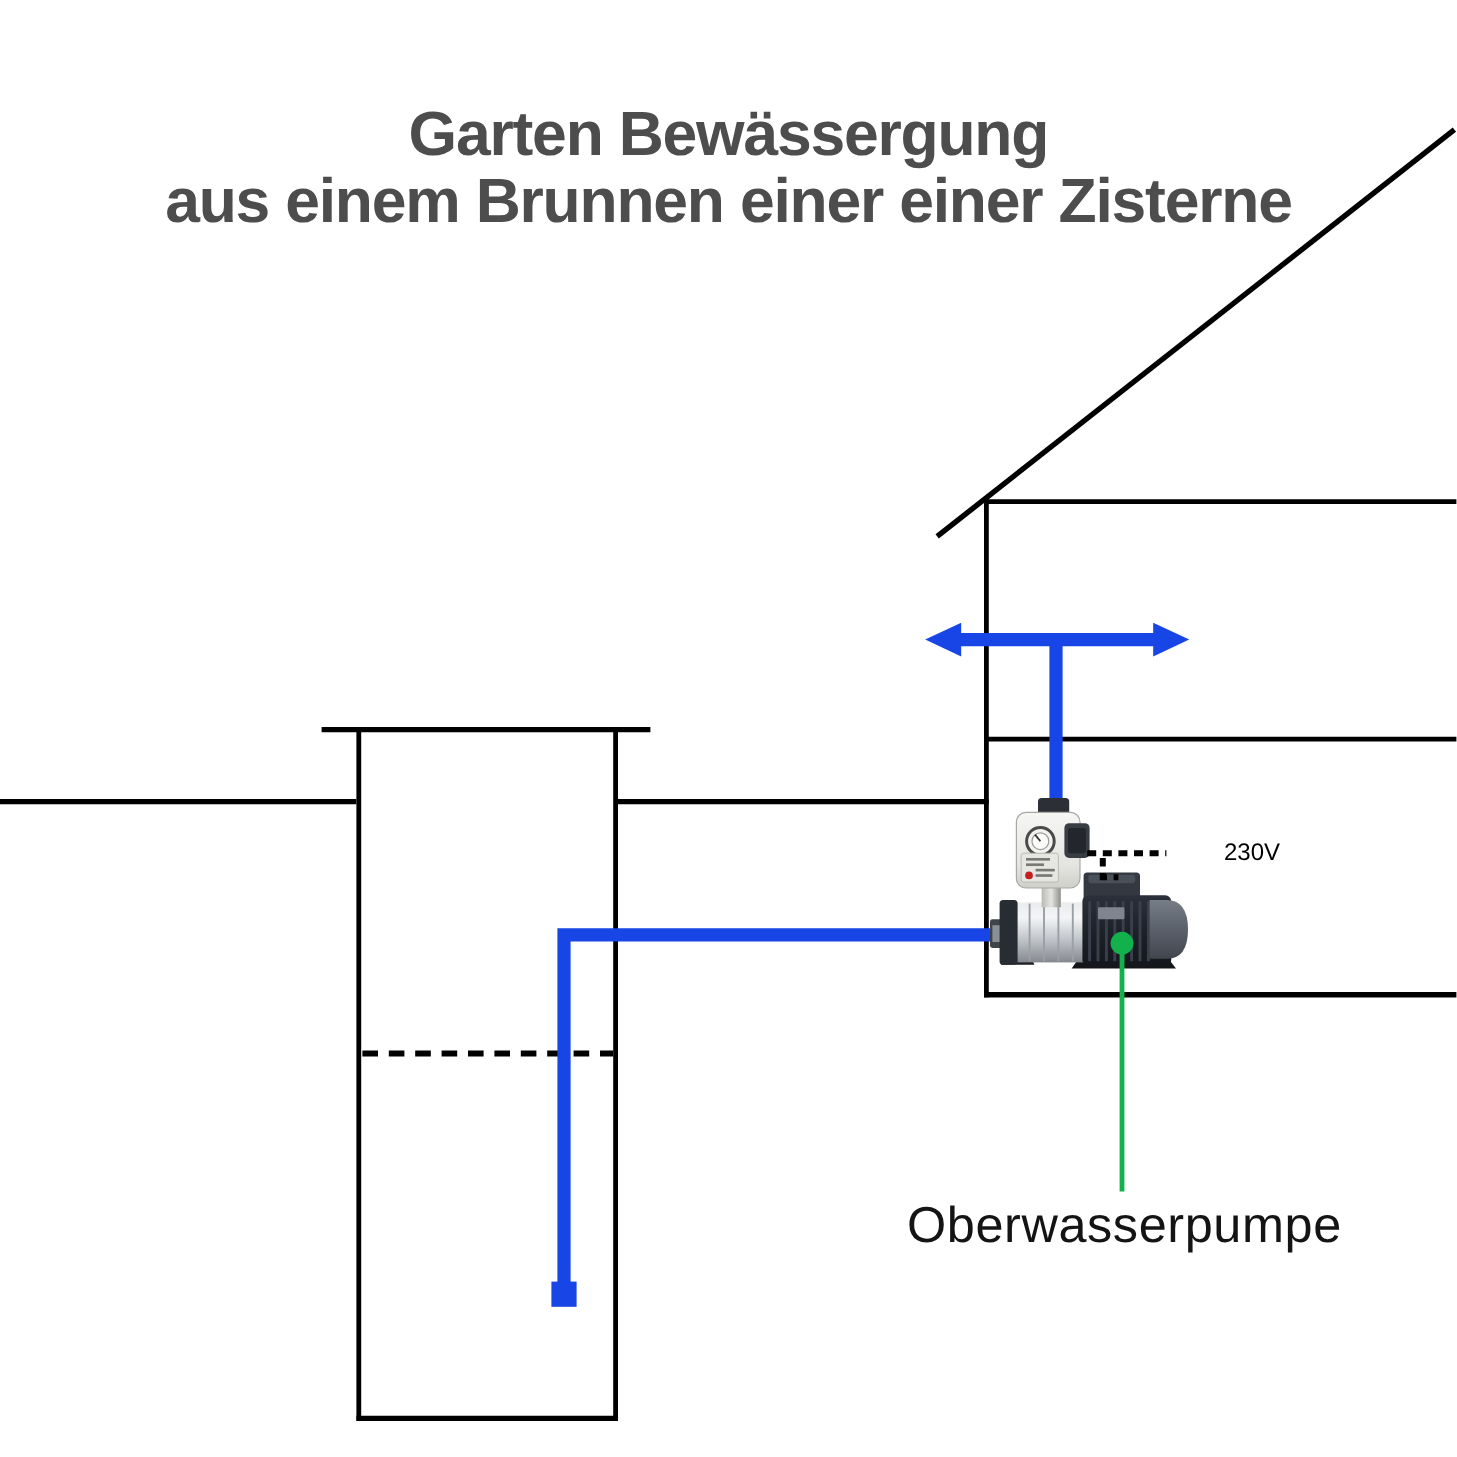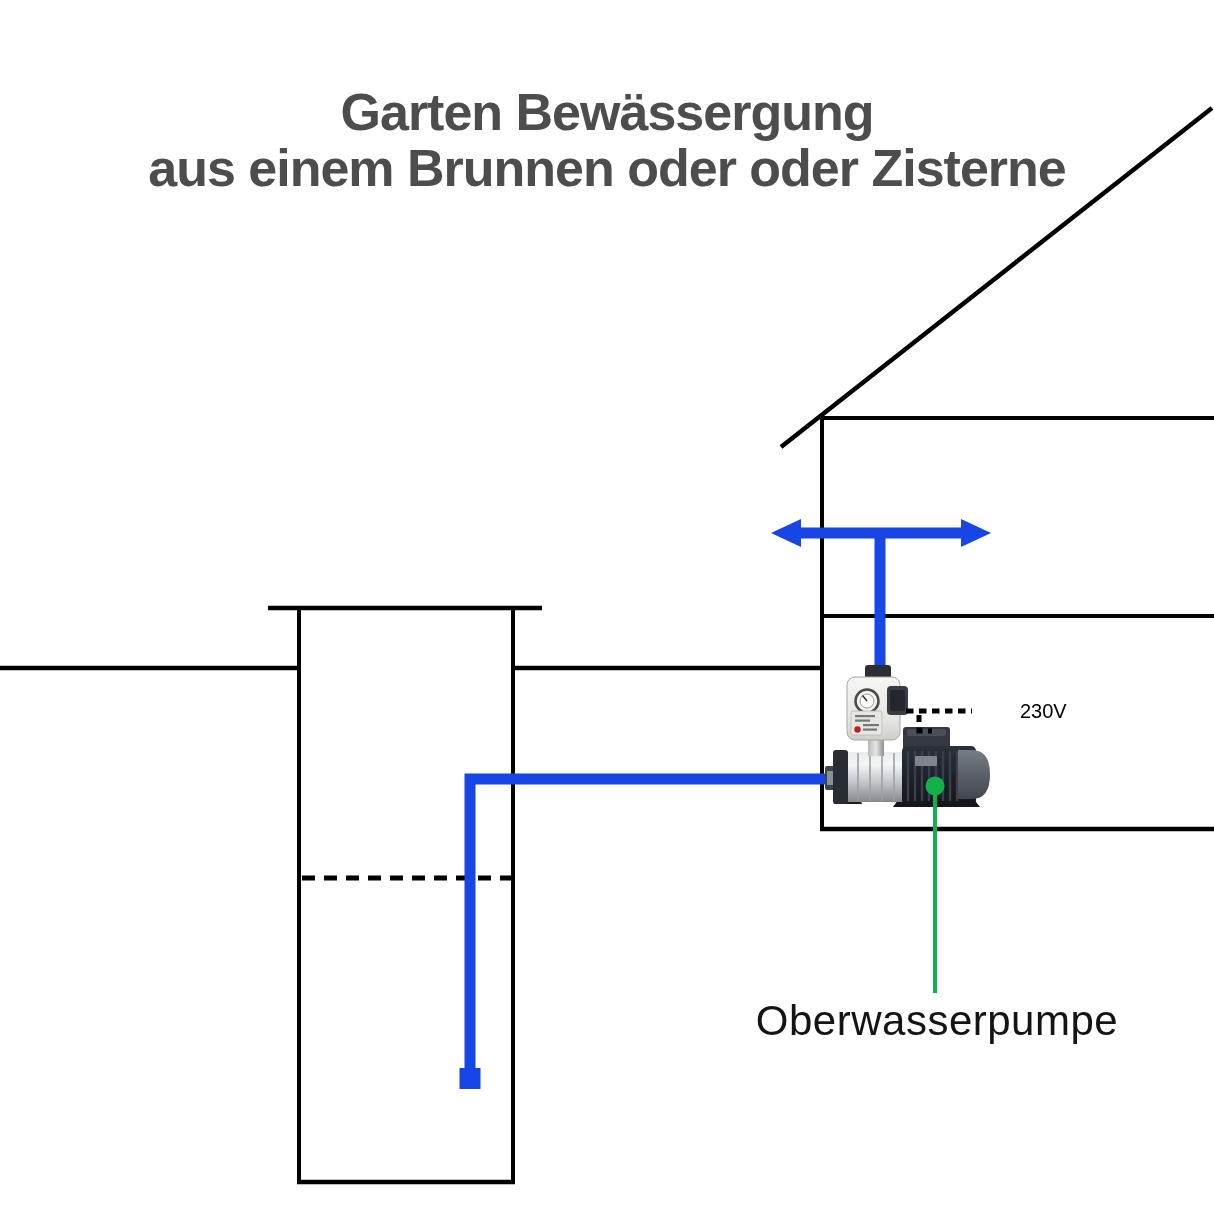--- a/index.html
+++ b/index.html
@@ -55,21 +55,21 @@
   .ptrfill { fill: var(--pointer-green, #12b14c); }
   .dotted  { stroke: var(--line-black, #000); fill: none; }
 </style>
 </head>
 <body>
 
 <div class="canvas">
 
   <div class="title">
     <span>Garten Bewässergung</span>
-    <span>aus einem Brunnen oder oder Zisterne</span>
+    <span>aus einem Brunnen einer einer Zisterne</span>
   </div>
 
   <svg class="diagram-svg" width="1214" height="1214" viewBox="0 0 1214 1214">
     <defs>
       <linearGradient id="steelGrad" x1="0" y1="0" x2="0" y2="1">
         <stop offset="0" stop-color="#e9ebed"></stop>
         <stop offset="0.25" stop-color="#f4f5f6"></stop>
         <stop offset="0.6" stop-color="#c3c7cb"></stop>
         <stop offset="1" stop-color="#85898f"></stop>
       </linearGradient>

